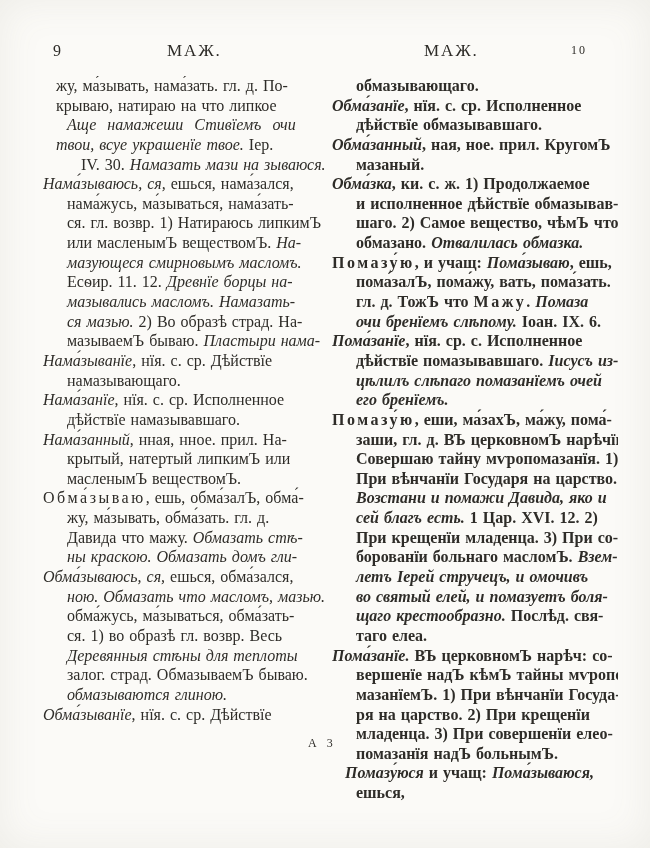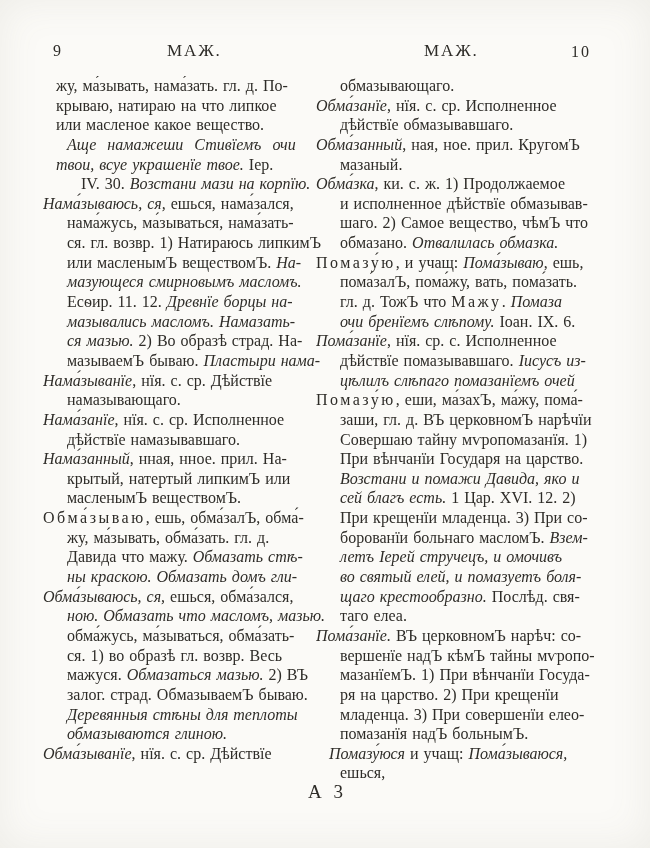--- a/index.html
+++ b/index.html
@@ -13,61 +13,60 @@
     overflow:hidden;
     box-shadow:inset 0 0 40px rgba(120,115,100,0.10);
   }
   .running-head{
     position:absolute;top:41px;left:0;width:650px;height:22px;
     font-size:17px;
   }
   .pagenum-left{position:absolute;left:53px;top:1px;font-size:16px;}
   .head-left{position:absolute;left:167px;top:0;letter-spacing:2px;}
   .head-right{position:absolute;left:424px;top:0;letter-spacing:2px;}
-  .pagenum-right{position:absolute;left:571px;top:2px;font-size:16px;letter-spacing:2px;}
+  .pagenum-right{position:absolute;left:571px;top:2px;font-size:12px;letter-spacing:2px;}
   .col{
     position:absolute;top:76px;
     font-size:16px;line-height:19.65px;
     overflow:hidden;
   }
   .col-left{left:43px;width:292px;height:728px;}
-  .col-right{left:316px;width:286px;height:740px;}
+  .col-right{left:332px;width:286px;height:740px;font-weight:bold;}
   .line{white-space:nowrap;word-spacing:1px;height:19.65px;}
   .line.ind0{margin-left:0;}
   .line.ind1{margin-left:24px;}
   .line.ind2{margin-left:13px;}
   .line.ind3{margin-left:38px;}
   .line.wide{word-spacing:7px;}
   .line.right{text-align:left;}
   .seg-r{font-style:normal;}
   .seg-i{font-style:italic;text-align:right;}
   .seg-p{font-style:normal;letter-spacing:2.5px;}
   .signature{
-    position:absolute;left:308px;top:781px;
-    font-size:19px;word-spacing:7px;
+    position:absolute;left:308px;top:736px;
+    font-size:12px;word-spacing:7px;
   }
 </style>
 </head>
 <body>
 
 <div class="page" style="background: rgb(251, 250, 247); color: rgb(46, 44, 40);">
   <div class="running-head">
     <span class="pagenum-left">9</span>
     <span class="head-left">МАЖ.</span>
     <span class="head-right">МАЖ.</span>
     <span class="pagenum-right">10</span>
   </div>
 
   <div class="col col-left" id="col-left">
       <div class="line ind2"><span class="seg-r">жу, ма́зывать, нама́зать. гл. д. По-</span></div>
       <div class="line ind2"><span class="seg-r">крываю, натираю на что липкое</span></div>
-      <div class="line ind2"><span class="seg-r">или масленое какое вещество.</span></div>
       <div class="line ind1 wide"><span class="seg-i">Аще намажеши Стивїемъ очи</span></div>
       <div class="line ind2"><span class="seg-i">твои, всуе украшенїе твое. </span><span class="seg-r">Іер.</span></div>
-      <div class="line ind3"><span class="seg-r">IV. 30. </span><span class="seg-i">Возстани мази на корпїю.</span></div>
+      <div class="line ind3"><span class="seg-r">IV. 30. </span><span class="seg-i">Намазать мази на зываюся.</span></div>
       <div class="line ind0"><span class="seg-i">Нама́зываюсь, ся, </span><span class="seg-r">ешься, нама́зался,</span></div>
       <div class="line ind1"><span class="seg-r">нама́жусь, ма́зываться, нама́зать-</span></div>
       <div class="line ind1"><span class="seg-r">ся. гл. возвр. 1) Натираюсь липкимЪ</span></div>
       <div class="line ind1"><span class="seg-r">или масленымЪ веществомЪ. </span><span class="seg-i">На-</span></div>
       <div class="line ind1"><span class="seg-i">мазующеся смирновымъ масломъ.</span></div>
       <div class="line ind1"><span class="seg-r">Есѳир. 11. 12. </span><span class="seg-i">Древнїе борцы на-</span></div>
       <div class="line ind1"><span class="seg-i">мазывались масломъ. Намазать-</span></div>
       <div class="line ind1"><span class="seg-i">ся мазью. </span><span class="seg-r">2) Во образѣ страд. На-</span></div>
       <div class="line ind1"><span class="seg-r">мазываемЪ бываю. </span><span class="seg-i">Пластыри нама-</span></div>
       <div class="line ind0"><span class="seg-i">Нама́зыванїе</span><span class="seg-r">, нїя. с. ср. Дѣйствїе</span></div>
@@ -78,43 +77,43 @@
       <div class="line ind1"><span class="seg-r">крытый, натертый липкимЪ или</span></div>
       <div class="line ind1"><span class="seg-r">масленымЪ веществомЪ.</span></div>
       <div class="line ind0"><span class="seg-p">Обма́зываю</span><span class="seg-r">, ешь, обма́залЪ, обма́-</span></div>
       <div class="line ind1"><span class="seg-r">жу, ма́зывать, обма́зать. гл. д.</span></div>
       <div class="line ind1"><span class="seg-r">Давида что мажу. </span><span class="seg-i">Обмазать стѣ-</span></div>
       <div class="line ind1"><span class="seg-i">ны краскою. Обмазать домъ гли-</span></div>
       <div class="line ind0"><span class="seg-i">Обма́зываюсь, ся, </span><span class="seg-r">ешься, обма́зался,</span></div>
       <div class="line ind1"><span class="seg-i">ною. Обмазать что масломъ, мазью.</span></div>
       <div class="line ind1"><span class="seg-r">обма́жусь, ма́зываться, обма́зать-</span></div>
       <div class="line ind1"><span class="seg-r">ся. 1) во образѣ гл. возвр. Весь</span></div>
-      <div class="line ind1"><span class="seg-r">мажуся. </span><span class="seg-i">Обмазаться мазью. </span><span class="seg-r">2) ВЪ</span></div>
+      <div class="line ind1"><span class="seg-i">Деревянныя стѣны для теплоты</span></div>
       <div class="line ind1"><span class="seg-r">залог. страд. ОбмазываемЪ бываю.</span></div>
-      <div class="line ind1"><span class="seg-i">Деревянныя стѣны для теплоты</span></div>
       <div class="line ind1"><span class="seg-i">обмазываются глиною.</span></div>
       <div class="line ind0"><span class="seg-i">Обма́зыванїе</span><span class="seg-r">, нїя. с. ср. Дѣйствїе</span></div>
     </div>
   <div class="col col-right" id="col-right">
       <div class="line ind1"><span class="seg-r">обмазывающаго.</span></div>
       <div class="line ind0"><span class="seg-i">Обма́занїе</span><span class="seg-r">, нїя. с. ср. Исполненное</span></div>
       <div class="line ind1"><span class="seg-r">дѣйствїе обмазывавшаго.</span></div>
       <div class="line ind0"><span class="seg-i">Обма́занный</span><span class="seg-r">, ная, ное. прил. КругомЪ</span></div>
       <div class="line ind1"><span class="seg-r">мазаный.</span></div>
       <div class="line ind0"><span class="seg-i">Обма́зка</span><span class="seg-r">, ки. с. ж. 1) Продолжаемое</span></div>
       <div class="line ind1"><span class="seg-r">и исполненное дѣйствїе обмазывав-</span></div>
       <div class="line ind1"><span class="seg-r">шаго. 2) Самое вещество, чѣмЪ что</span></div>
       <div class="line ind1"><span class="seg-r">обмазано. </span><span class="seg-i">Отвалилась обмазка.</span></div>
       <div class="line ind0"><span class="seg-p">Помазу́ю</span><span class="seg-r">, и учащ: </span><span class="seg-i">Пома́зываю</span><span class="seg-r">, ешь,</span></div>
       <div class="line ind1"><span class="seg-r">пома́залЪ, пома́жу, вать, пома́зать.</span></div>
       <div class="line ind1"><span class="seg-r">гл. д. ТожЪ что </span><span class="seg-p">Мажу</span><span class="seg-r">. </span><span class="seg-i">Помаза</span></div>
       <div class="line ind1"><span class="seg-i">очи бренїемъ слѣпому. </span><span class="seg-r">Іоан. IX. 6.</span></div>
       <div class="line ind0"><span class="seg-i">Пома́занїе</span><span class="seg-r">, нїя. ср. с. Исполненное</span></div>
       <div class="line ind1"><span class="seg-r">дѣйствїе помазывавшаго. </span><span class="seg-i">Іисусъ из-</span></div>
       <div class="line ind1"><span class="seg-i">цѣлилъ слѣпаго помазанїемъ очей</span></div>
+      <div class="line ind1"><span class="seg-i">его бренїемъ.</span></div>
       <div class="line ind0"><span class="seg-p">Помазу́ю</span><span class="seg-r">, еши, ма́захЪ, ма́жу, пома́-</span></div>
       <div class="line ind1"><span class="seg-r">заши, гл. д. ВЪ церковномЪ нарѣчїи</span></div>
       <div class="line ind1"><span class="seg-r">Совершаю тайну мѵропомазанїя. 1)</span></div>
       <div class="line ind1"><span class="seg-r">При вѣнчанїи Государя на царство.</span></div>
       <div class="line ind1"><span class="seg-i">Возстани и помажи Давида, яко и</span></div>
       <div class="line ind1"><span class="seg-i">сей благъ есть. </span><span class="seg-r">1 Цар. XVI. 12. 2)</span></div>
       <div class="line ind1"><span class="seg-r">При крещенїи младенца. 3) При со-</span></div>
       <div class="line ind1"><span class="seg-r">борованїи больнаго масломЪ. </span><span class="seg-i">Взем-</span></div>
       <div class="line ind1"><span class="seg-i">летъ Іерей стручецъ, и омочивъ</span></div>
       <div class="line ind1"><span class="seg-i">во святый елей, и помазуетъ боля-</span></div>

